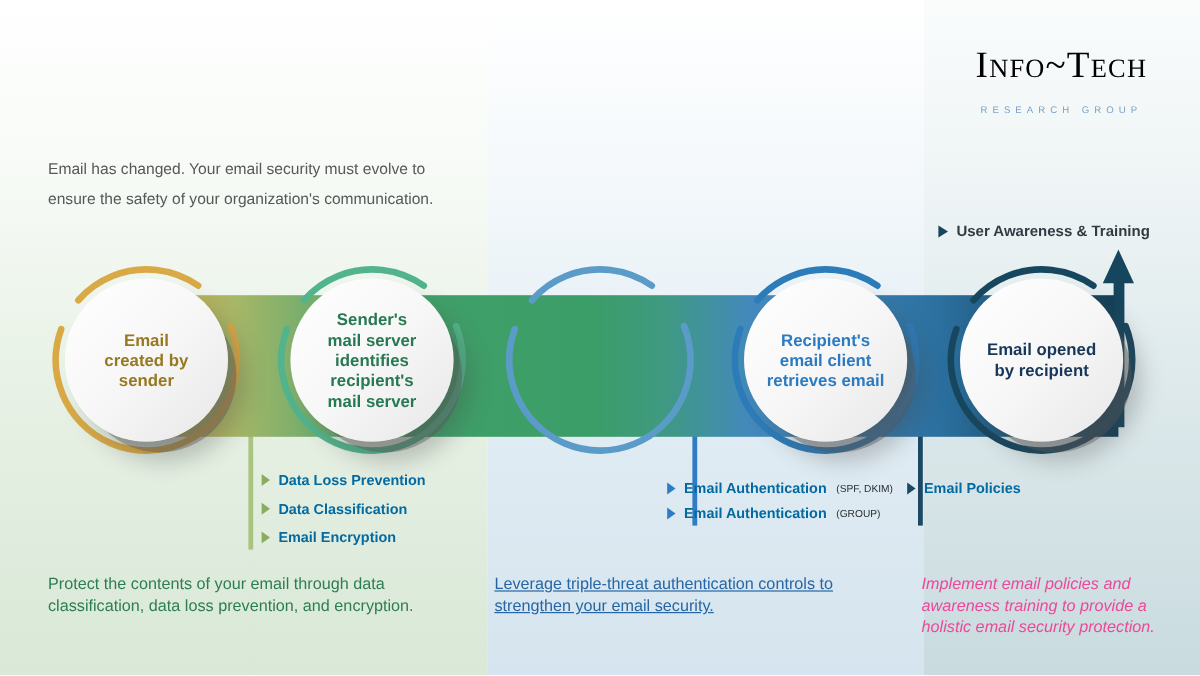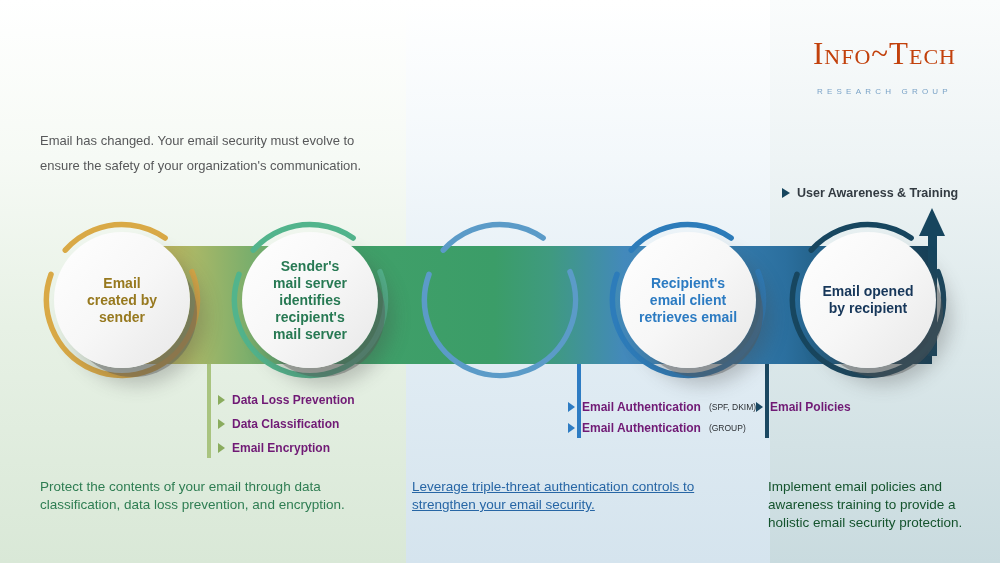--- a/index.html
+++ b/index.html
@@ -11,21 +11,21 @@
   .bg-left{left:0;width:406px;background:linear-gradient(180deg,#ffffff 0%,#f6faf5 28%,#e7f1e5 58%,#d9e8d7 100%);}
   .bg-mid{left:406px;width:364px;background:linear-gradient(180deg,#ffffff 0%,#f3f8fb 28%,#e2edf4 58%,#d5e4ee 100%);}
   .bg-right{left:770px;width:230px;background:linear-gradient(180deg,#fafcfc 0%,#eef4f5 28%,#dde9eb 58%,#c9dbdf 100%);}
 
   
   .title{position:absolute;left:40px;top:30px;font-size:35px;font-weight:bold;
          color:#2878c8;line-height:44px;letter-spacing:.2px;}
   .subtitle{position:absolute;left:40px;top:128px;font-size:13px;color:#57585a;line-height:25px;}
   .logo{position:absolute;top:38px;right:44px;text-align:center;}
   .logo-word{font-family:"Liberation Serif",serif;font-variant:small-caps;
-             font-size:31px;color:#c2410c;letter-spacing:1px;line-height:32px;}
+             font-size:31px;color:#000000;letter-spacing:1px;line-height:32px;}
   .logo-sub{font-size:8px;letter-spacing:4.2px;color:#7ba3c7;margin-top:17px;}
 
   
   .band{position:absolute;left:122px;top:246px;width:810px;height:118px;z-index:2;
         background:linear-gradient(90deg,#d0a84e 0%,#a8b767 9%,#5fa96f 20%,#41a069 27%,
                    #3b9d68 46%,#3f9a80 53%,#4389bb 62%,#3a81b4 72%,#2b6f9e 82%,
                    #1a4e6b 92%,#153f57 100%);}
   .up-arrow-shaft{position:absolute;left:928px;top:234px;width:9px;height:122px;background:#16455e;z-index:2;}
   .up-arrow-head{position:absolute;left:919px;top:208px;width:0;height:0;z-index:2;
         border-left:13px solid transparent;border-right:13px solid transparent;
@@ -50,26 +50,26 @@
 
   
   .stem{position:absolute;width:3.5px;top:352px;z-index:1;}
   .stemA{left:207px;height:106px;}
   .stemB{left:577px;height:86px;}
   .stemC{left:765px;height:86px;}
 
   
   .bullets{position:absolute;display:flex;flex-direction:column;z-index:4;}
   .g1{left:218px;top:392px;gap:8px;}
-  .g2{left:568px;top:399px;gap:5px;}
+  .g2{left:556px;top:399px;gap:5px;}
   .g3{left:756px;top:399px;gap:5px;}
   .bullet{display:flex;align-items:center;gap:7px;height:16px;}
   .tri2{width:0;height:0;border-top:5px solid transparent;border-bottom:5px solid transparent;
         border-left:7.5px solid #333;}
-  .bullet-label{font-size:12px;font-weight:bold;color:#701a75;white-space:nowrap;}
+  .bullet-label{font-size:12px;font-weight:bold;color:#0369a1;white-space:nowrap;}
   .bullet-suffix{font-size:8.5px;color:#2b2f33;margin-left:1px;white-space:nowrap;}
 
   
   .foot{position:absolute;top:478px;font-size:13.5px;line-height:18px;z-index:4;}
   .f1{left:40px;width:330px;}
   .f2{left:412px;width:312px;}
   .f3{left:768px;width:222px;}
 </style>
 </head>
 <body>
@@ -173,15 +173,15 @@
 
   <div class="bullets g3">
     <div class="bullet">
       <span class="tri2" style="border-left-color: rgb(27, 72, 98);"></span>
       <span class="bullet-label">Email Policies</span>
     </div>
   </div>
 
   <div class="foot f1" style="color: rgb(46, 125, 82);">Protect the contents of your email through data classification, data loss prevention, and encryption.</div>
   <div class="foot f2" style="color: rgb(39, 102, 165); text-decoration: underline;">Leverage triple-threat authentication controls to strengthen your email security.</div>
-  <div class="foot f3" style="color: #14532d;">Implement email policies and awareness training to provide a holistic email security protection.</div>
+  <div class="foot f3" style="color: #ec4899; font-style: italic;">Implement email policies and awareness training to provide a holistic email security protection.</div>
 
 </div>
 
 </body></html>

